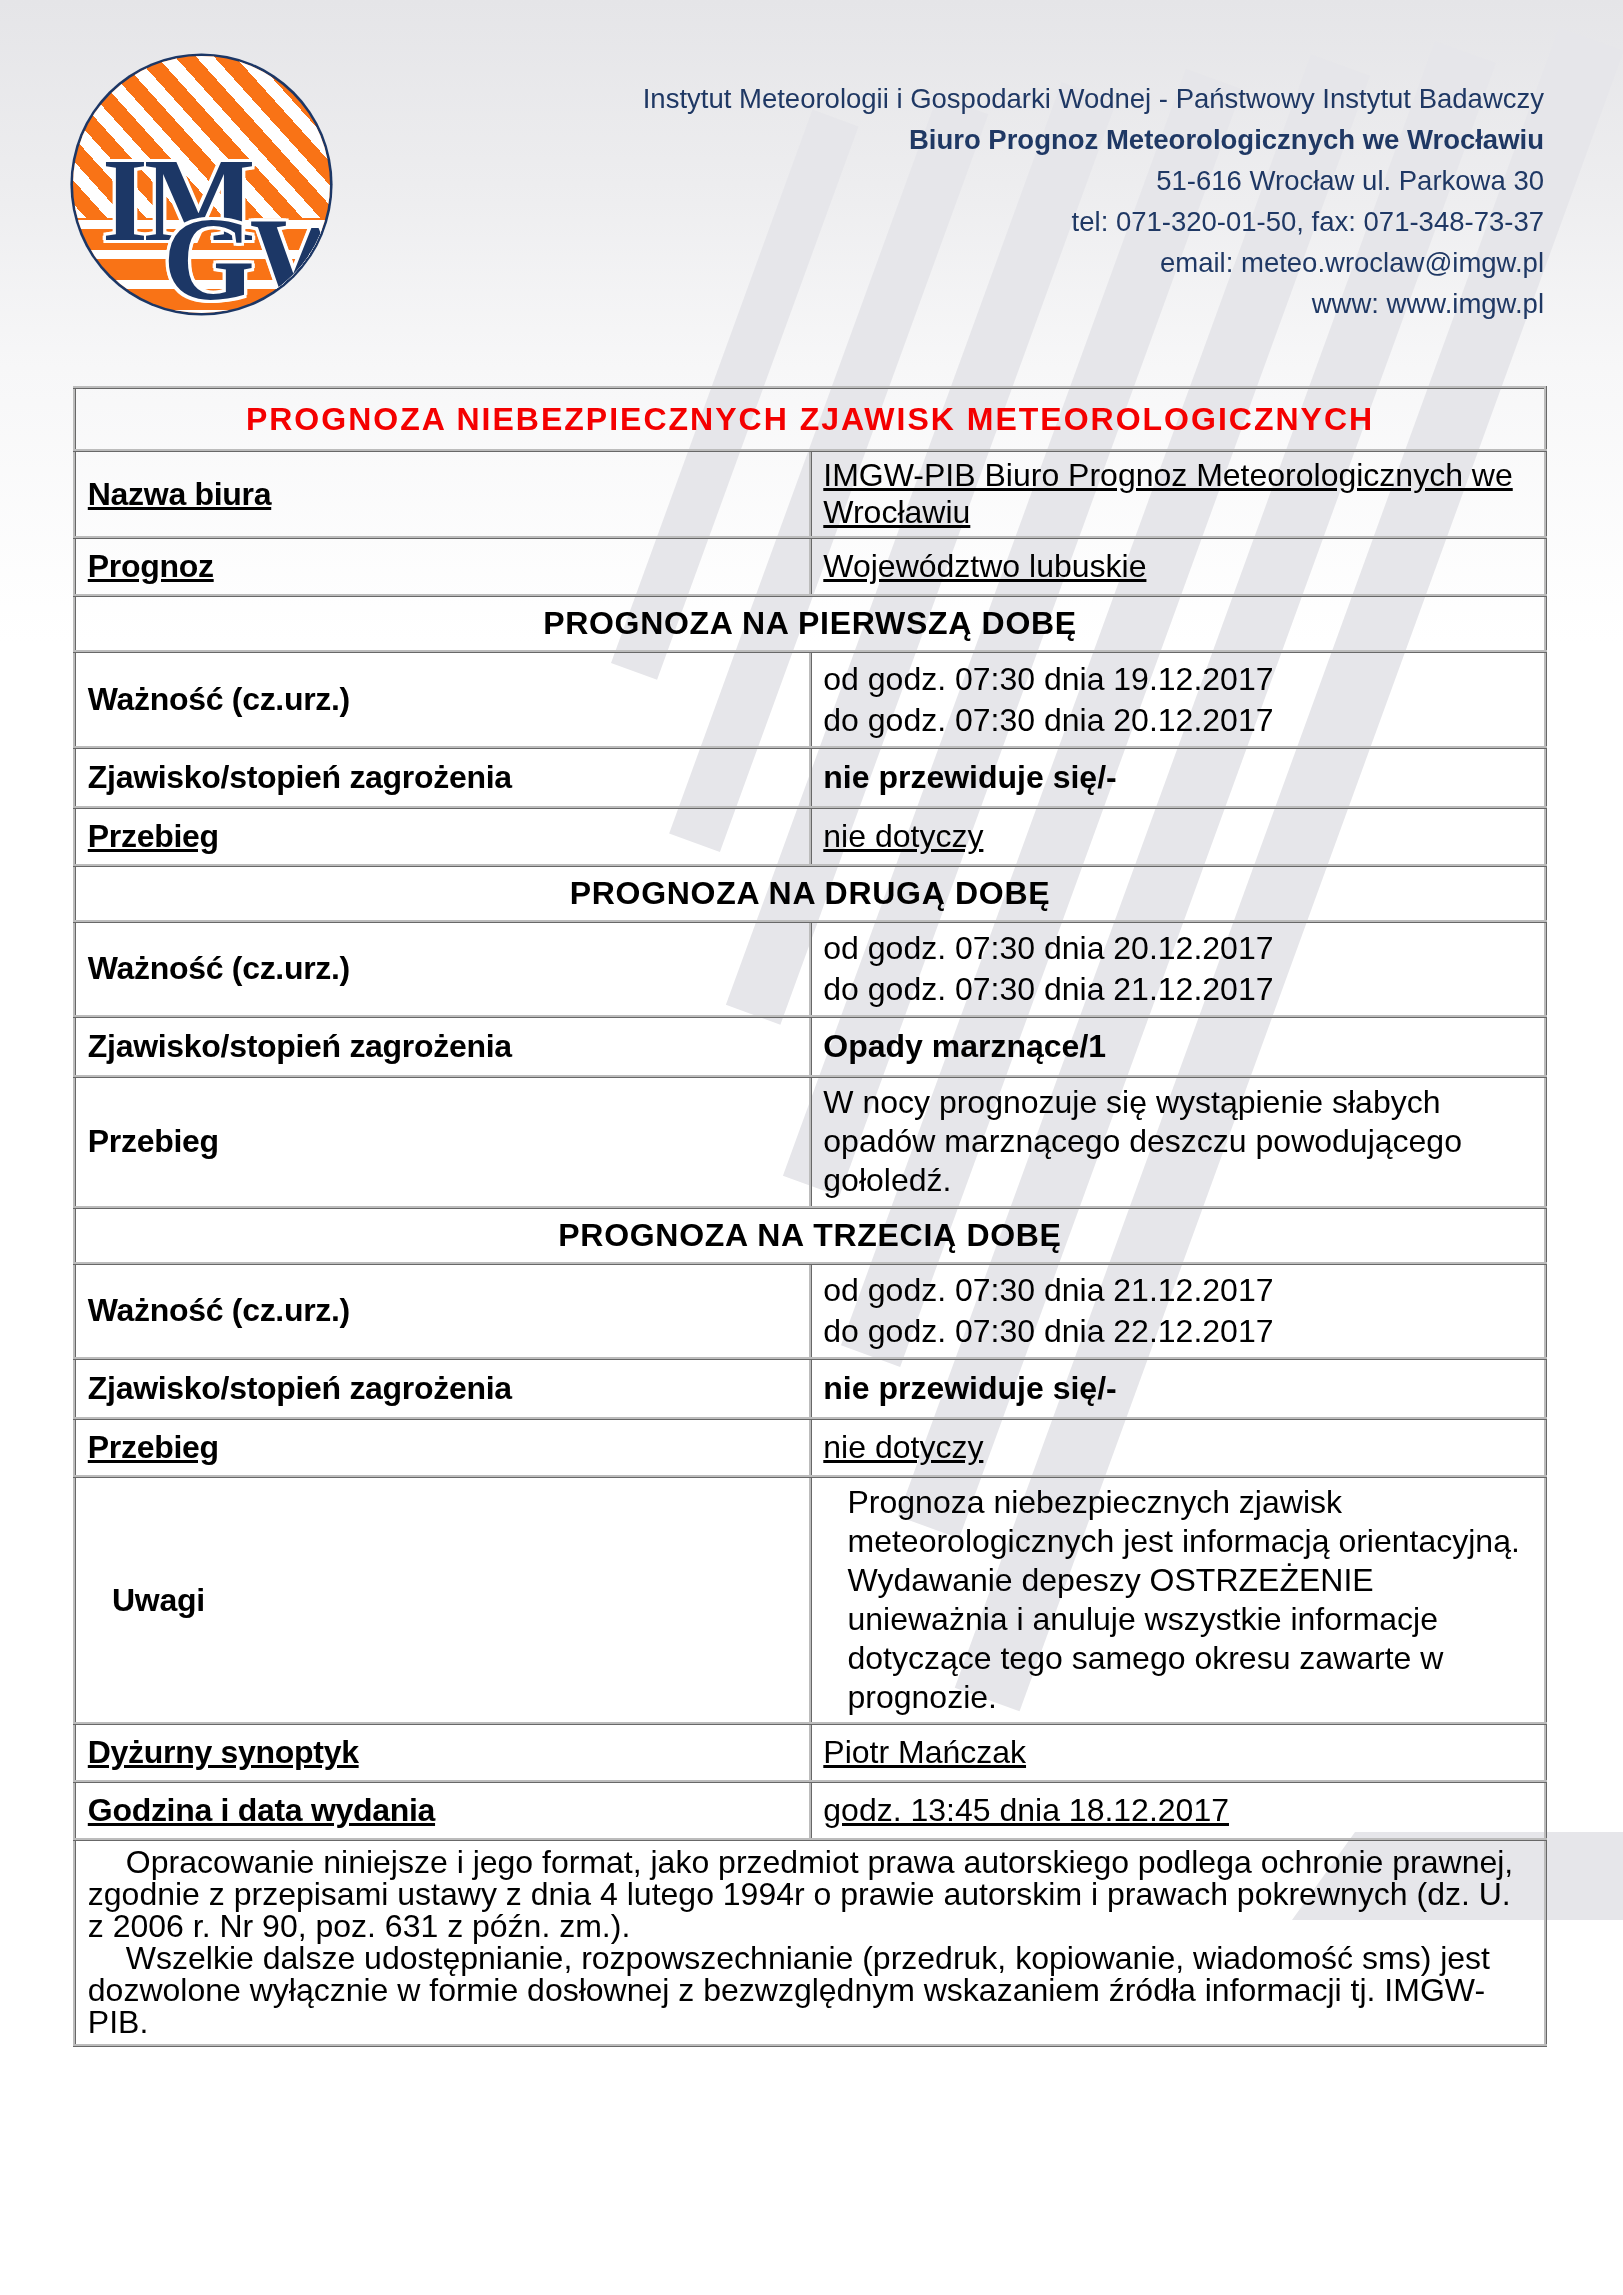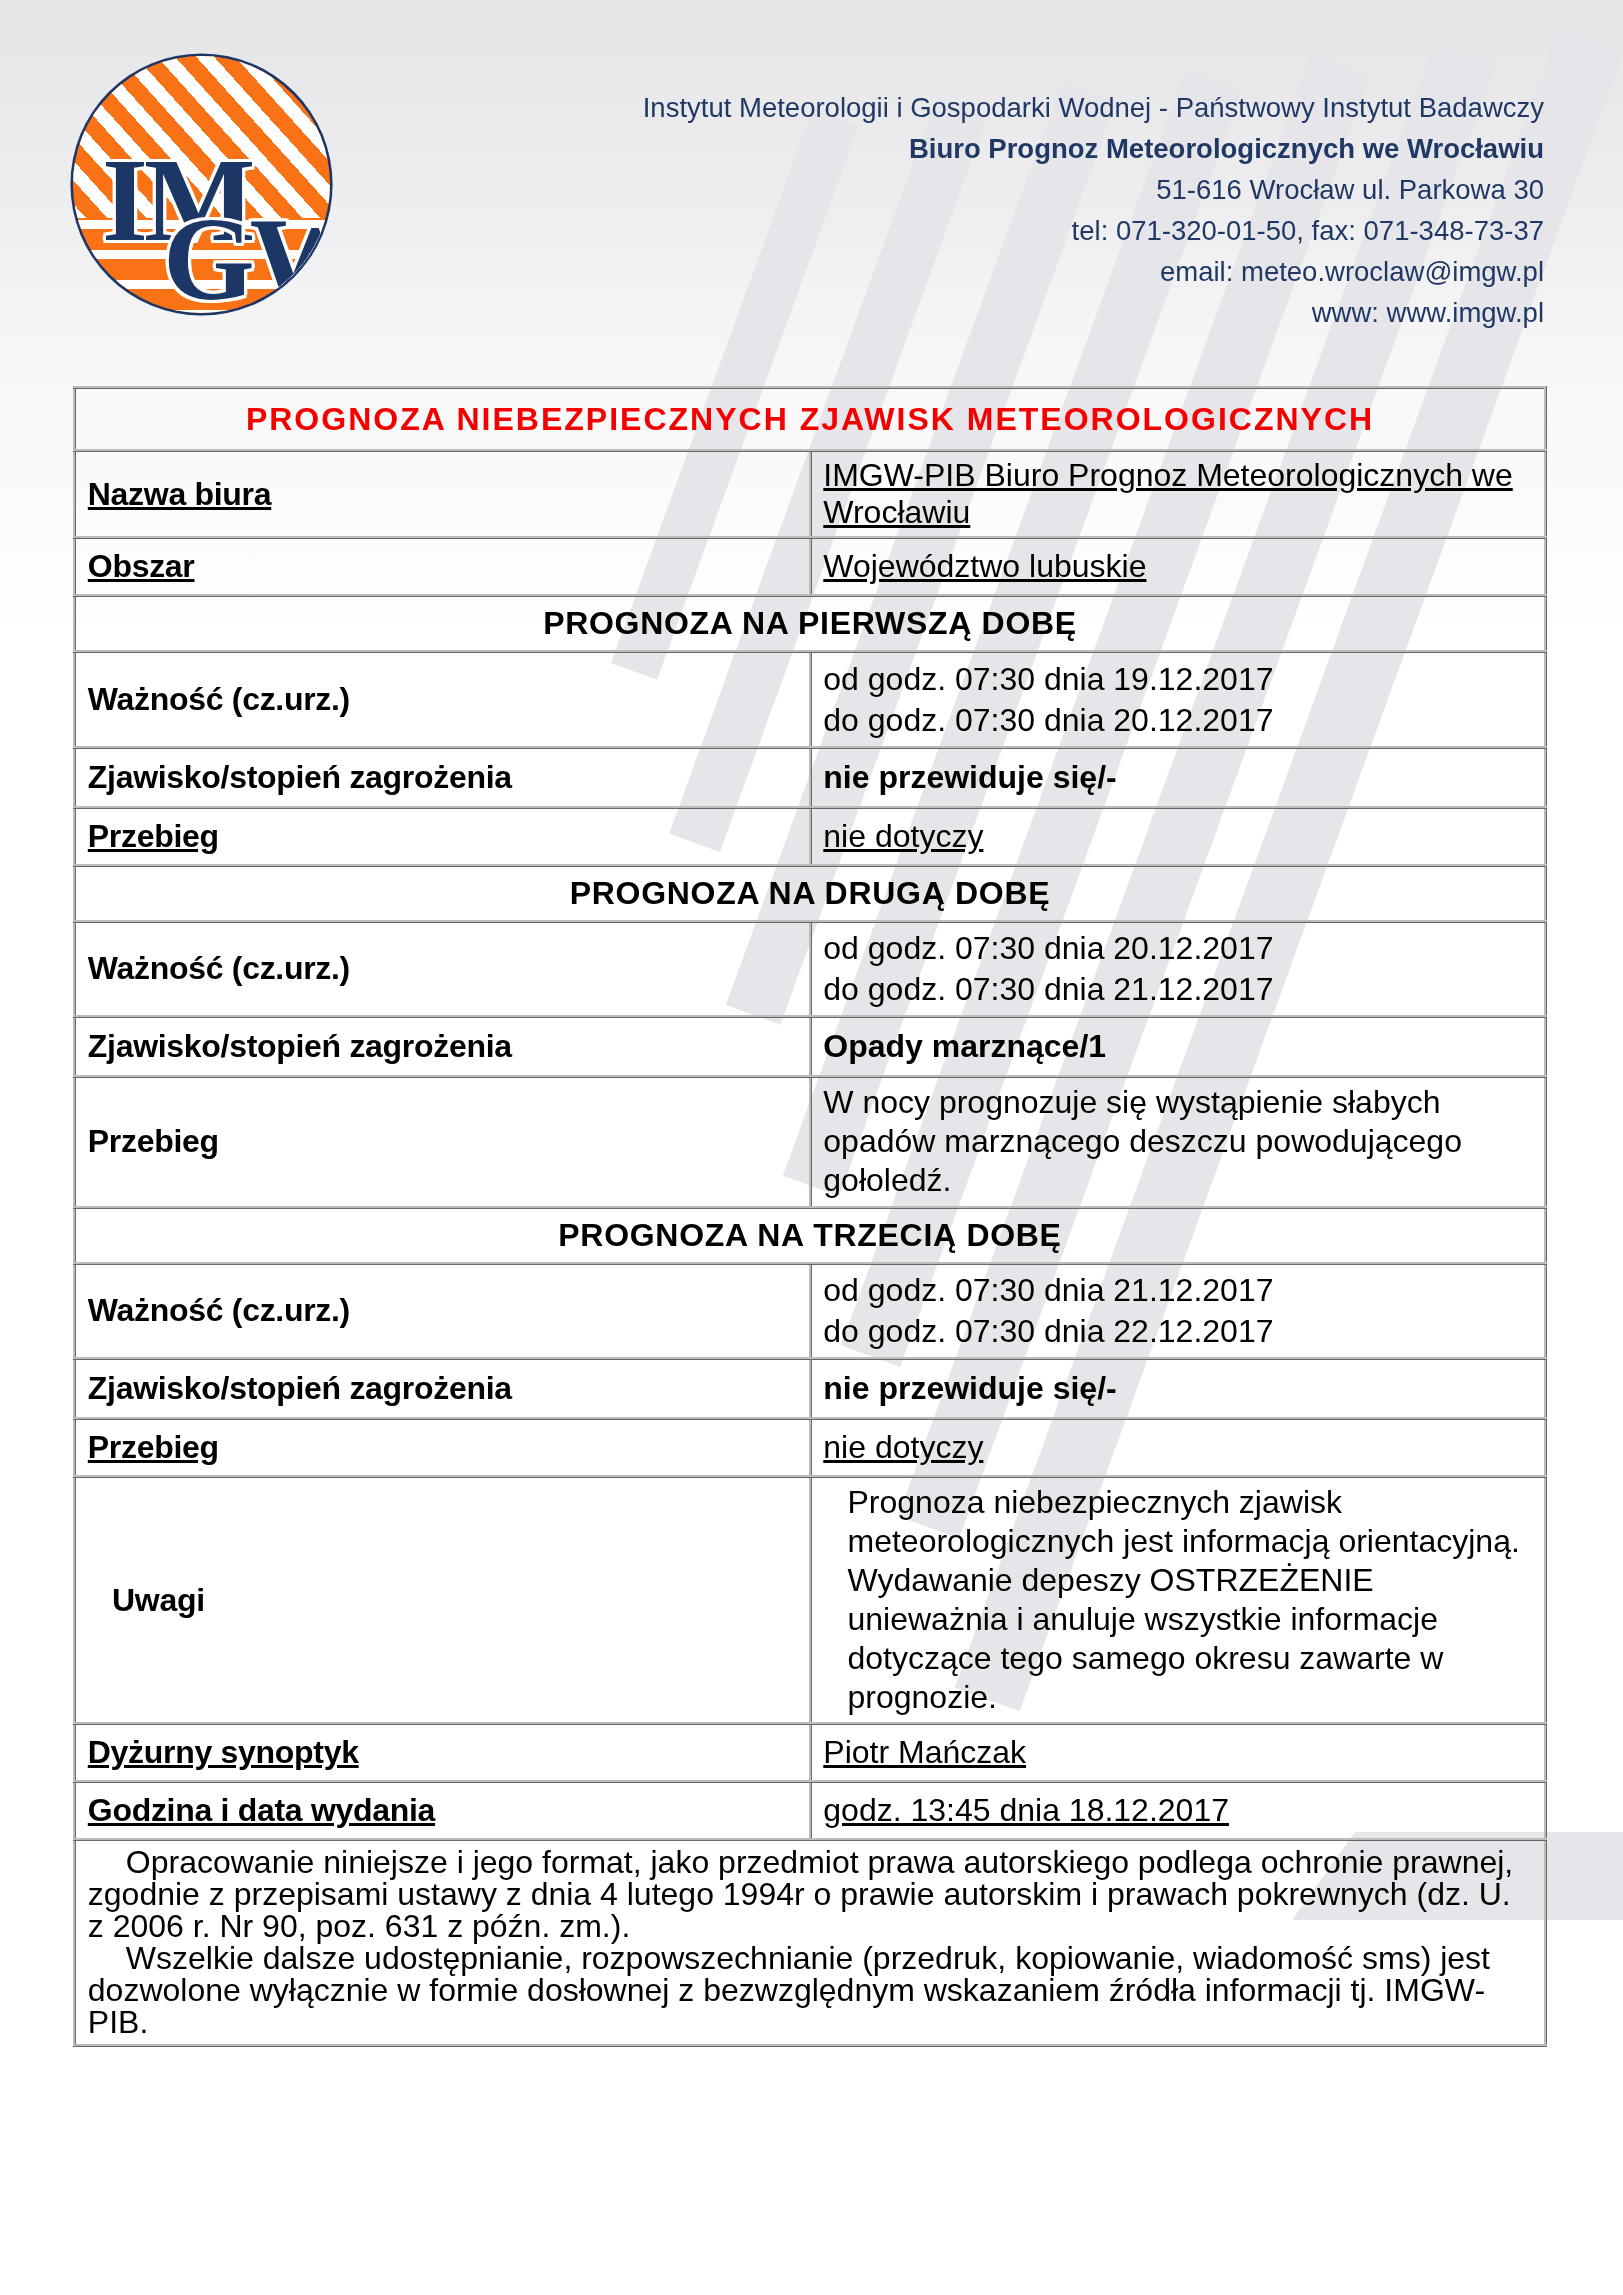--- a/index.html
+++ b/index.html
@@ -45,21 +45,21 @@
   .logo-im, .logo-gw {
     position:absolute; font-family:"Liberation Serif", serif; font-weight:bold;
     color:#1c3766;
     text-shadow:-3.3px 0 0 #fff,3.3px 0 0 #fff,0 -3.3px 0 #fff,0 3.3px 0 #fff,
                 -2.6px -2.6px 0 #fff,2.6px 2.6px 0 #fff,-2.6px 2.6px 0 #fff,2.6px -2.6px 0 #fff;
   }
   .logo-im { left:29px; top:77px; font-size:118px; letter-spacing:-3.9px; }
   .logo-gw { left:90px; top:136px; font-size:118px; letter-spacing:-5.2px; }
 
   .header-text {
-    position:absolute; top:87px; right:79px;
+    position:absolute; top:78px; right:79px;
     text-align:right; color:#1f3864;
     font-size:27.5px; line-height:41px; white-space:nowrap;
   }
   .header-text .bold { font-weight:bold; }
 
   
   table.forecast {
     position:relative; z-index:1;
     margin:386px 0 0 73px;
     width:1474px;
@@ -121,21 +121,21 @@
 <table class="forecast">
   <tbody>
       <tr>
     <td colspan="2" class="title-cell">PROGNOZA NIEBEZPIECZNYCH ZJAWISK METEOROLOGICZNYCH</td>
   </tr>
   <tr class="h-std">
     <td class="lbl">Nazwa biura</td>
     <td class="val">IMGW-PIB Biuro Prognoz Meteorologicznych we Wrocławiu</td>
   </tr>
   <tr class="h-std">
-    <td class="lbl">Obszar</td>
+    <td class="lbl">Prognoz</td>
     <td class="val">Województwo lubuskie</td>
   </tr>
 
   <tr>
     <td colspan="2" class="section-cell">PROGNOZA NA PIERWSZĄ DOBĘ</td>
   </tr>
   <tr class="h-two">
     <td class="lbl">Ważność (cz.urz.)</td>
     <td class="val two-line">
       <div>od godz. 07:30 dnia 19.12.2017</div>

